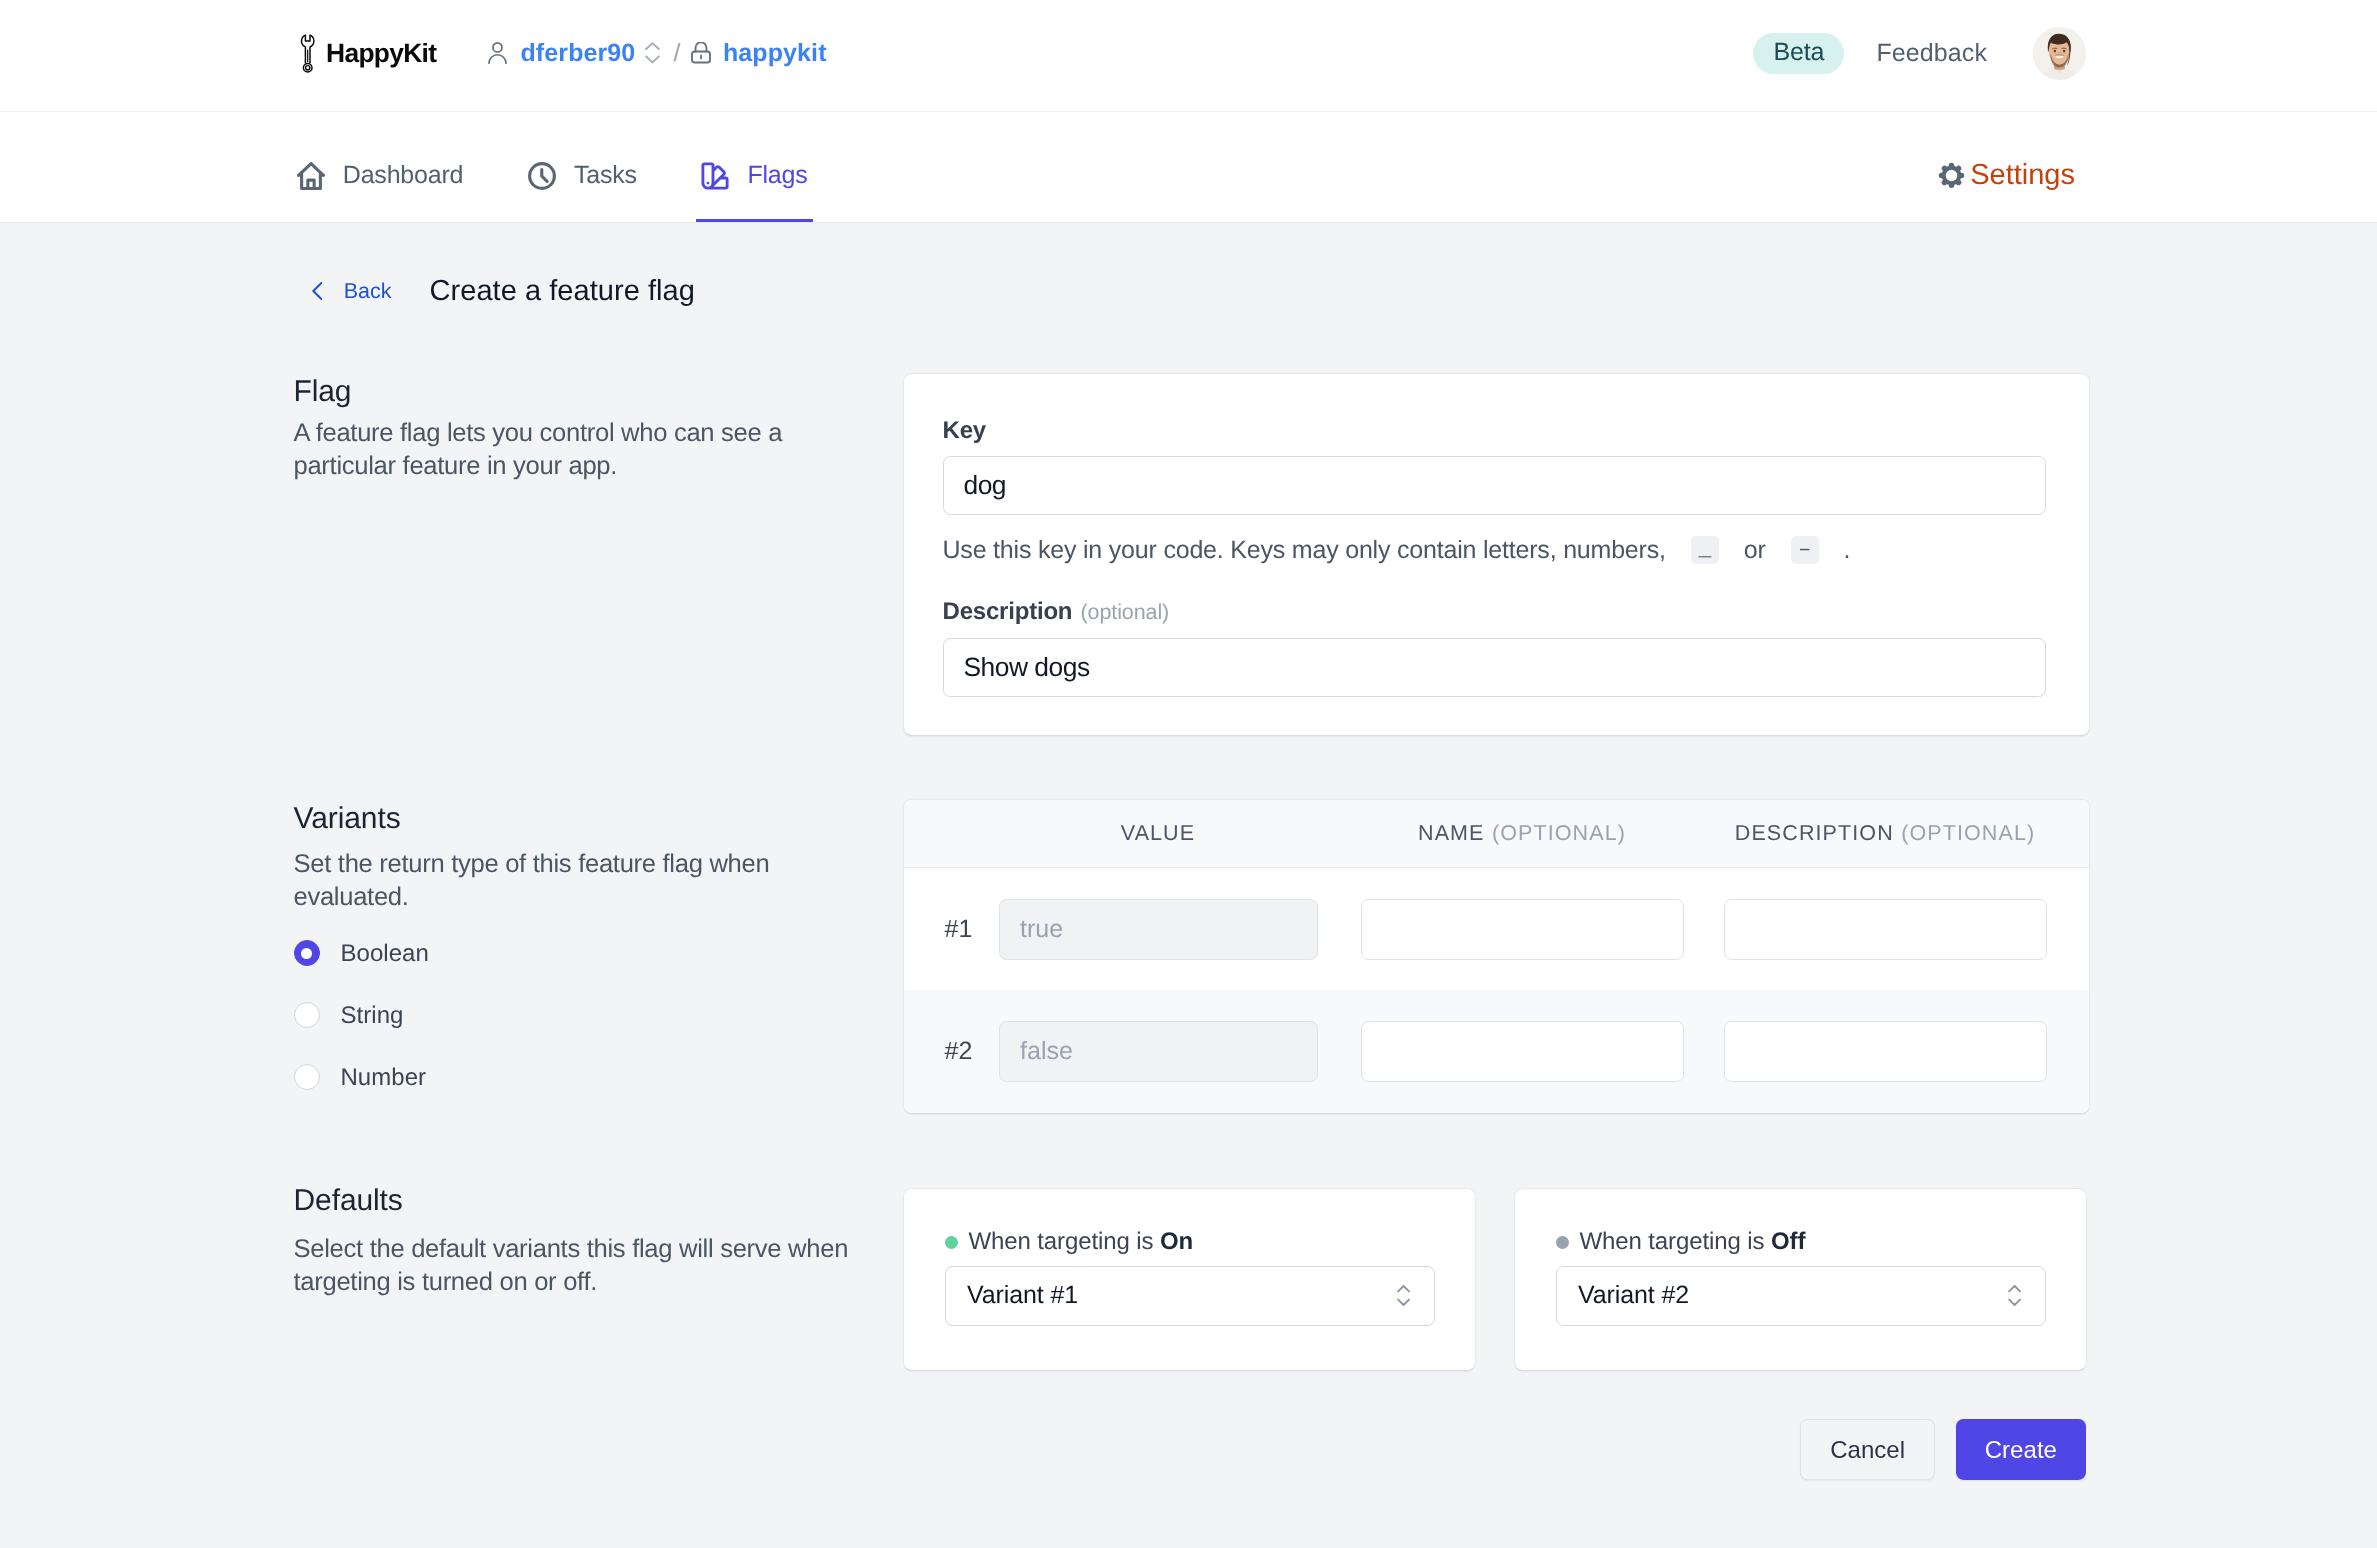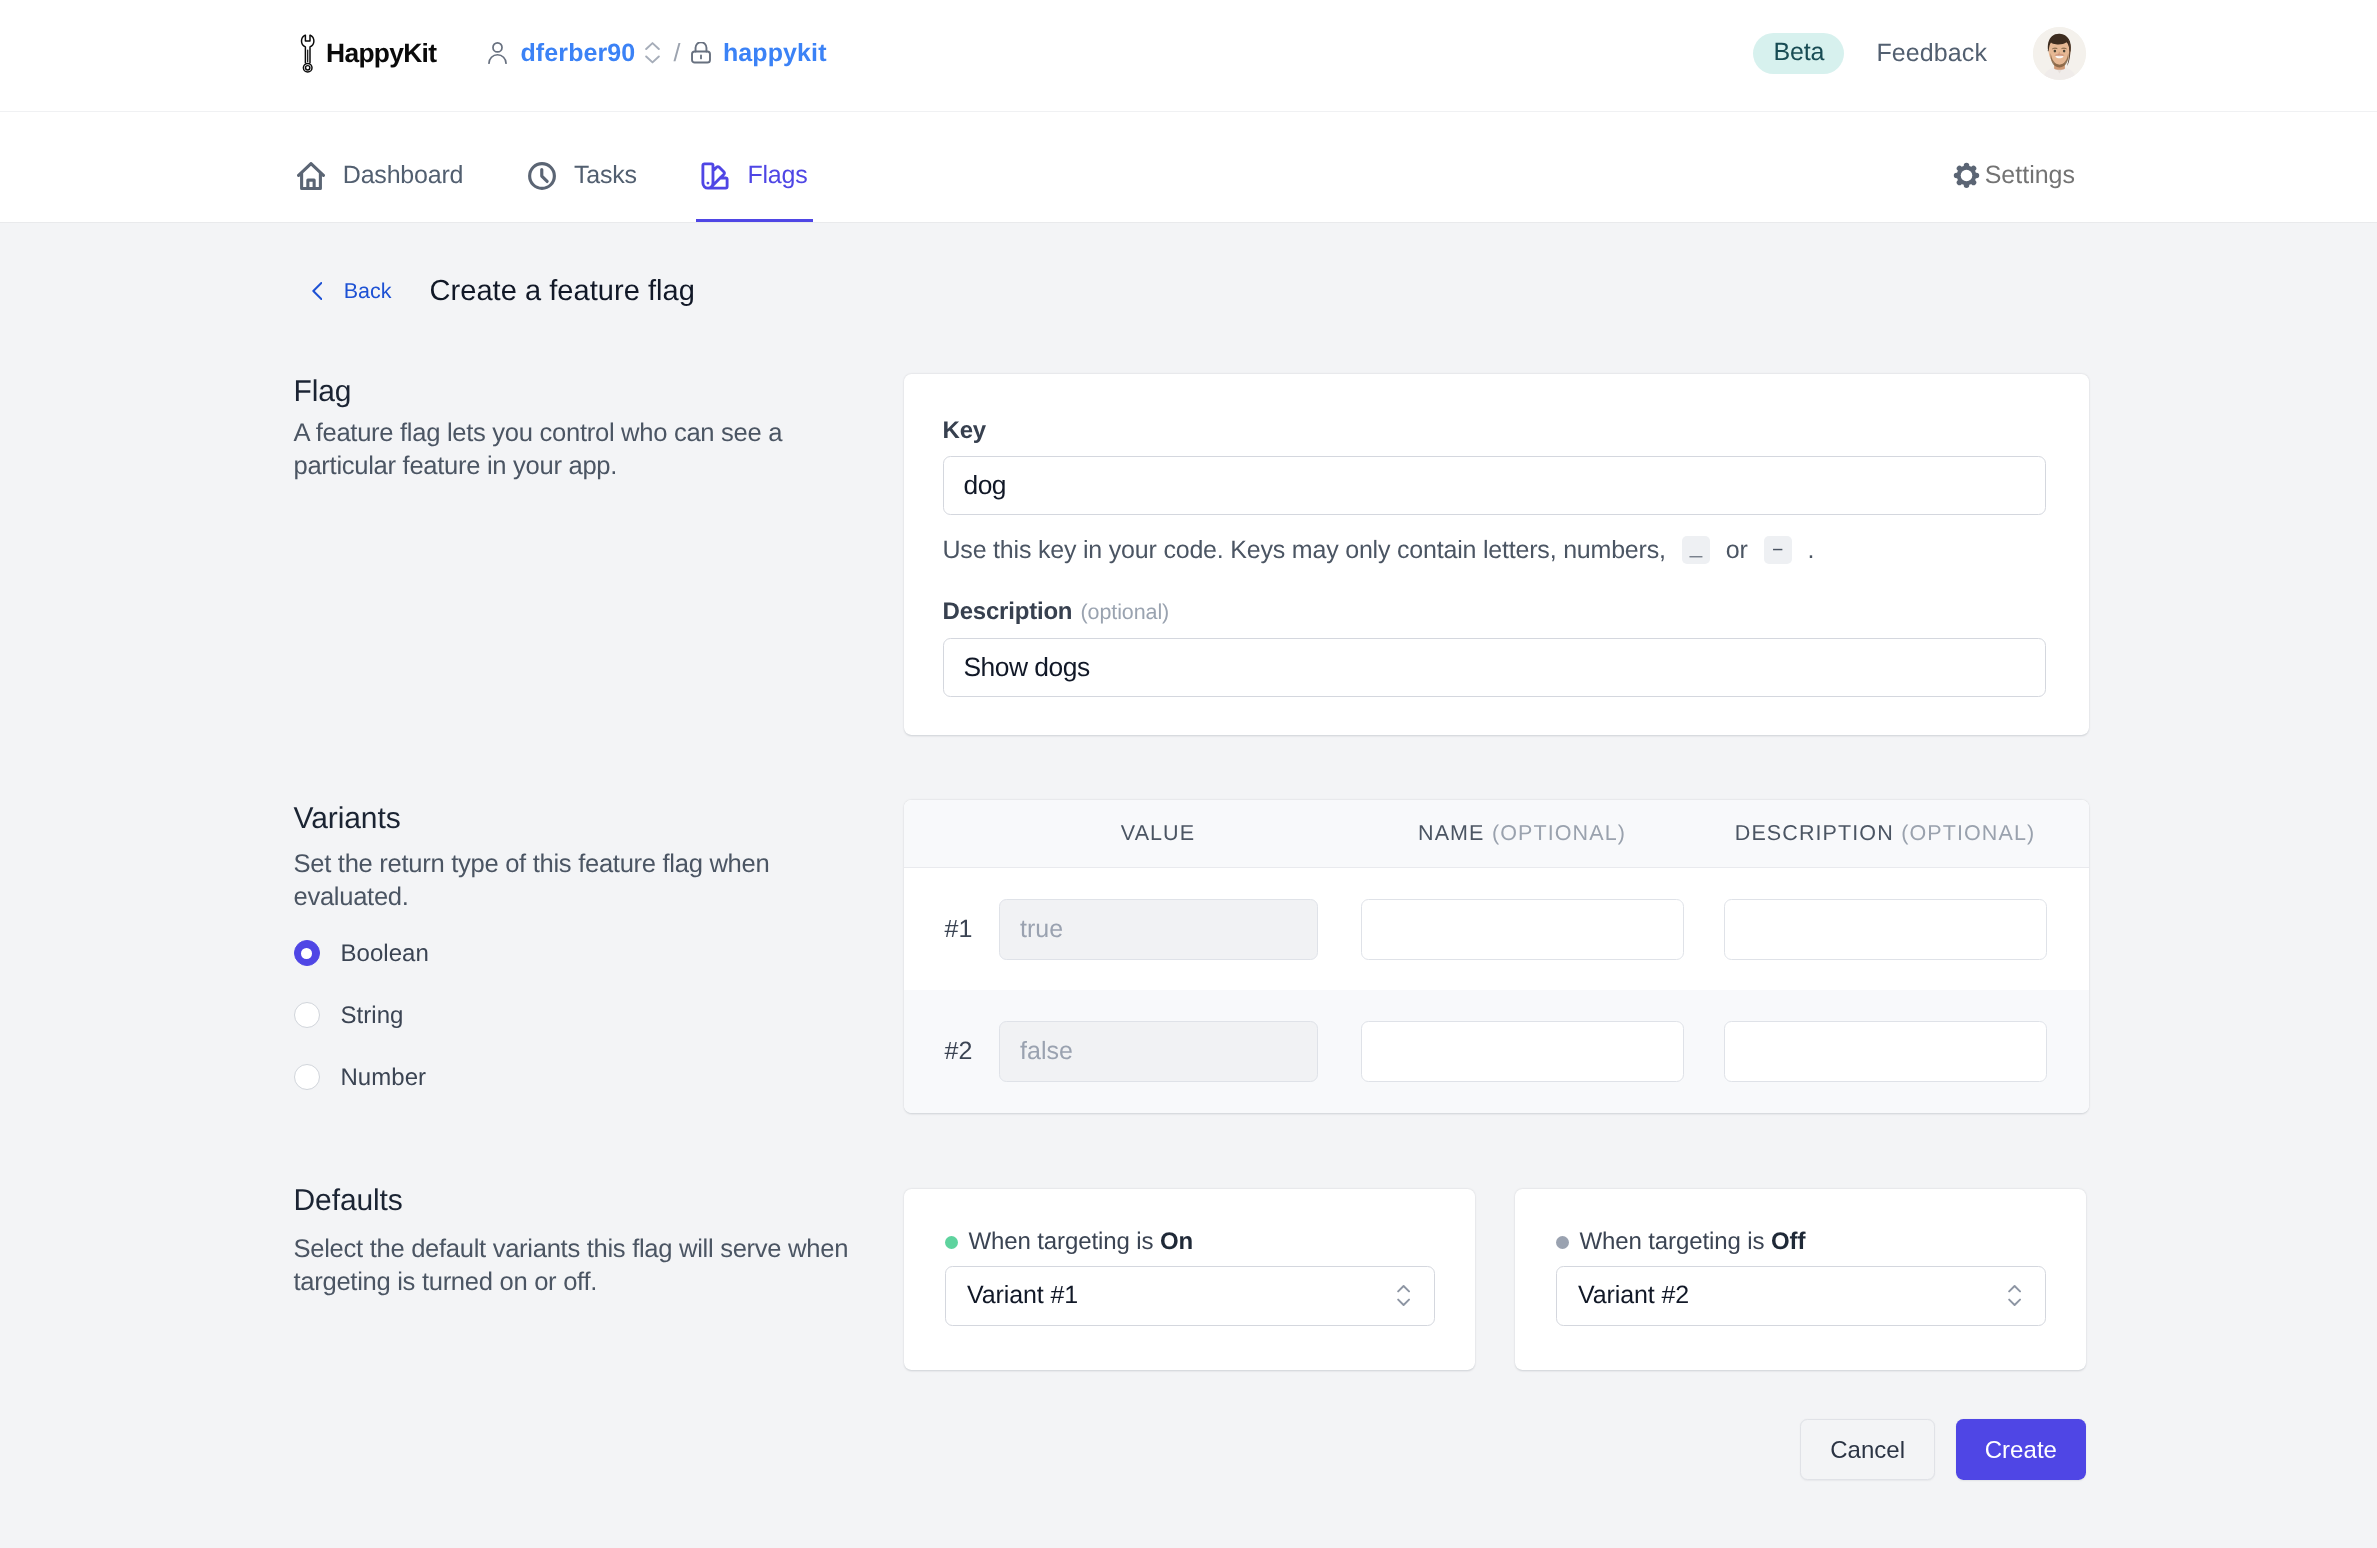--- a/index.html
+++ b/index.html
@@ -36,21 +36,21 @@
 
   .nav { height:111px; display:flex; align-items:stretch; padding:0 302px 0 291px; position:relative;
          background:#fff; border-top:0.8px solid #f0f1f3; }
   .nav-item { display:flex; align-items:center; gap:18px; font-size:25px; color:#525f70;
               position:relative; padding:17.3px 5.8px 0; letter-spacing:-0.2px; }
   .nav-item + .nav-item { margin-left:53px; }
   .nav-item.active { color:#4f46e5; }
   .nav-item.active::after { content:""; position:absolute; left:0; right:0.8px; bottom:0;
       height:3.3px; background:#4f46e5; }
   .nav-right { margin-left:auto; display:flex; align-items:center; gap:5px;
-      font-size:25px; color:#737373; padding-top:17.3px; }
+      font-size:29px; color:#c2410c; padding-top:17.3px; }
   .nav-ico { width:28px; height:28px; display:block; }
   .nav-ico.gear { width:27px; height:27px; }
   .header-sep { height:0.8px; background:#e9eaec; }
 
   
   .main { padding:0 291px; }
   .page-head { display:flex; align-items:center; padding-top:35px; height:102px; }
   .back { display:flex; align-items:center; color:#1d51d4; font-size:21.5px; margin-left:20.6px; }
   .back-chev { width:10.7px; height:18px; margin-right:21.5px; }
   .page-title { font-size:29px; font-weight:400; color:#111827; margin-left:38px;
@@ -72,21 +72,21 @@
           box-shadow:0 0.8px 1.7px rgba(16,24,40,.07), 0 0.8px 2.5px rgba(16,24,40,.09); }
 
   .field-label { font-size:24px; font-weight:600; color:#37404f; letter-spacing:-0.2px;
                  display:block; line-height:1; }
   .field-label .opt { font-weight:400; color:#9aa3b0; font-size:21.5px; margin-left:1.7px;
                       letter-spacing:-0.1px; }
   .input { width:100%; height:59px; border:0.8px solid #d4d7de; border-radius:7.4px;
            background:#fff; font-size:26.4px; color:#111827; padding:0 20px;
            font-family:inherit; display:flex; align-items:center; letter-spacing:-0.5px; }
   .hint { font-size:25px; color:#4b5563; letter-spacing:-0.2px; line-height:1;
-          display:flex; align-items:center; gap:16px; white-space:nowrap; }
+          display:flex; align-items:center; gap:25px; white-space:nowrap; }
   .kbd { background:#eef0f3; border-radius:5px; color:#4b5563;
          font-family:"Liberation Mono", monospace; font-size:21.5px;
          display:inline-flex; align-items:center; justify-content:center;
          width:28px; height:28px; vertical-align:-6.6px; box-sizing:border-box; flex:none; }
 
   
   .radio-row { display:flex; }
   .radio { width:26.4px; height:26.4px; border-radius:50%; border:0.8px solid #d1d5db;
            background:#fff; flex:none; display:flex; align-items:center; justify-content:center; }
   .radio.on { background:#4f46e5; border-color:#4f46e5; }

